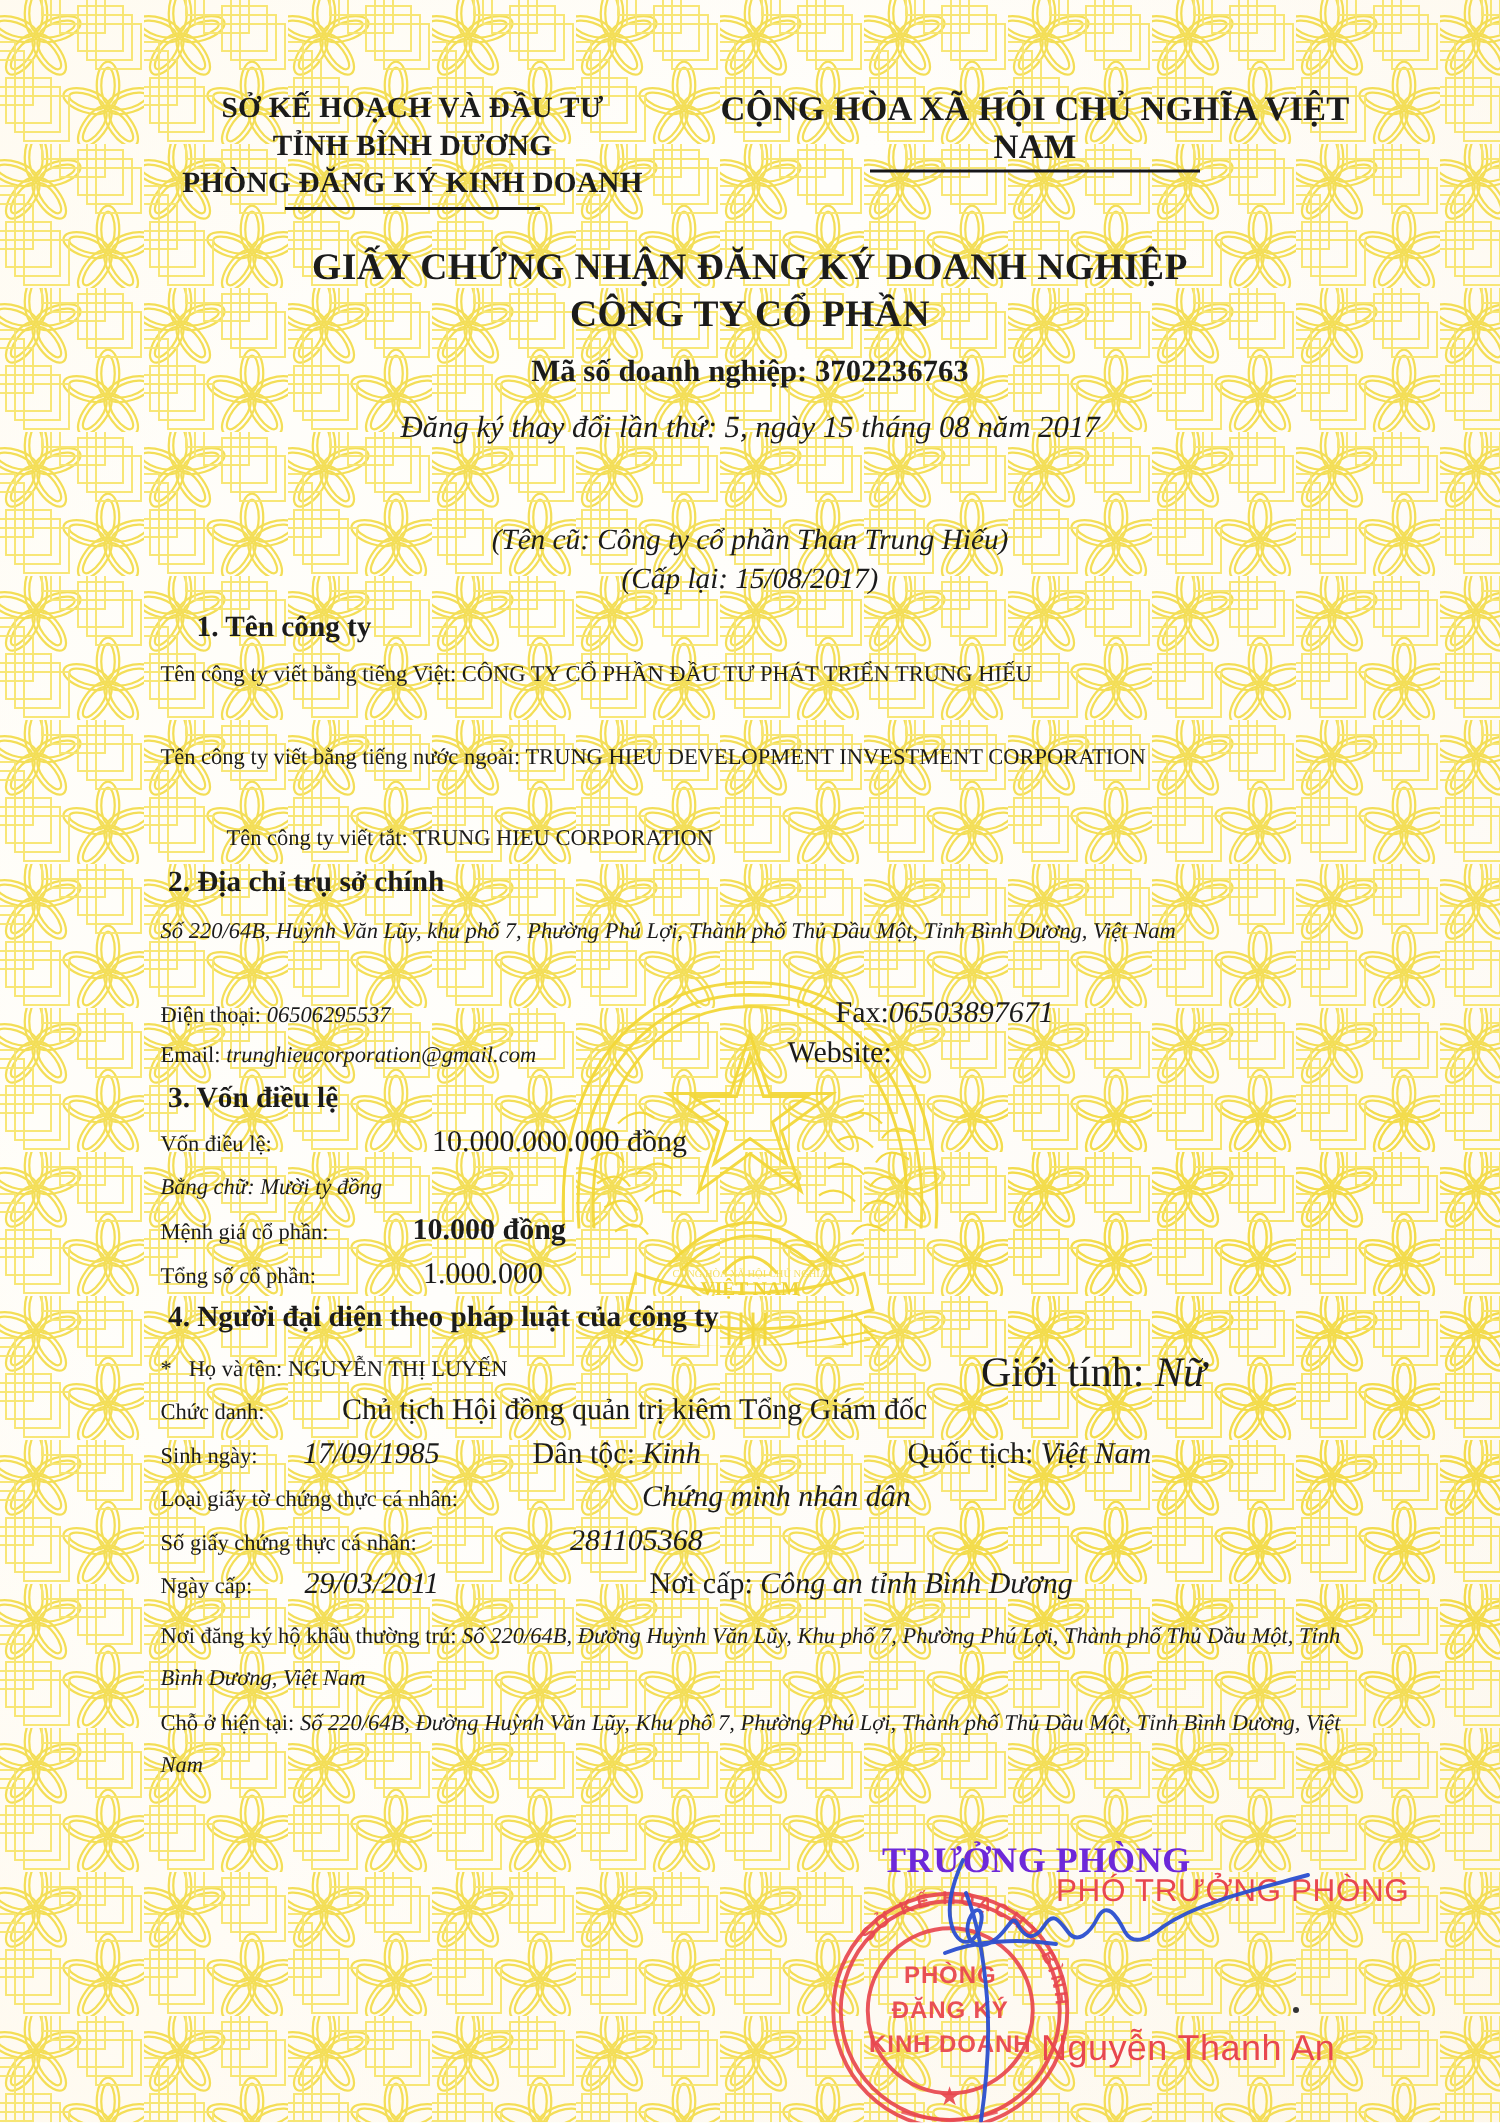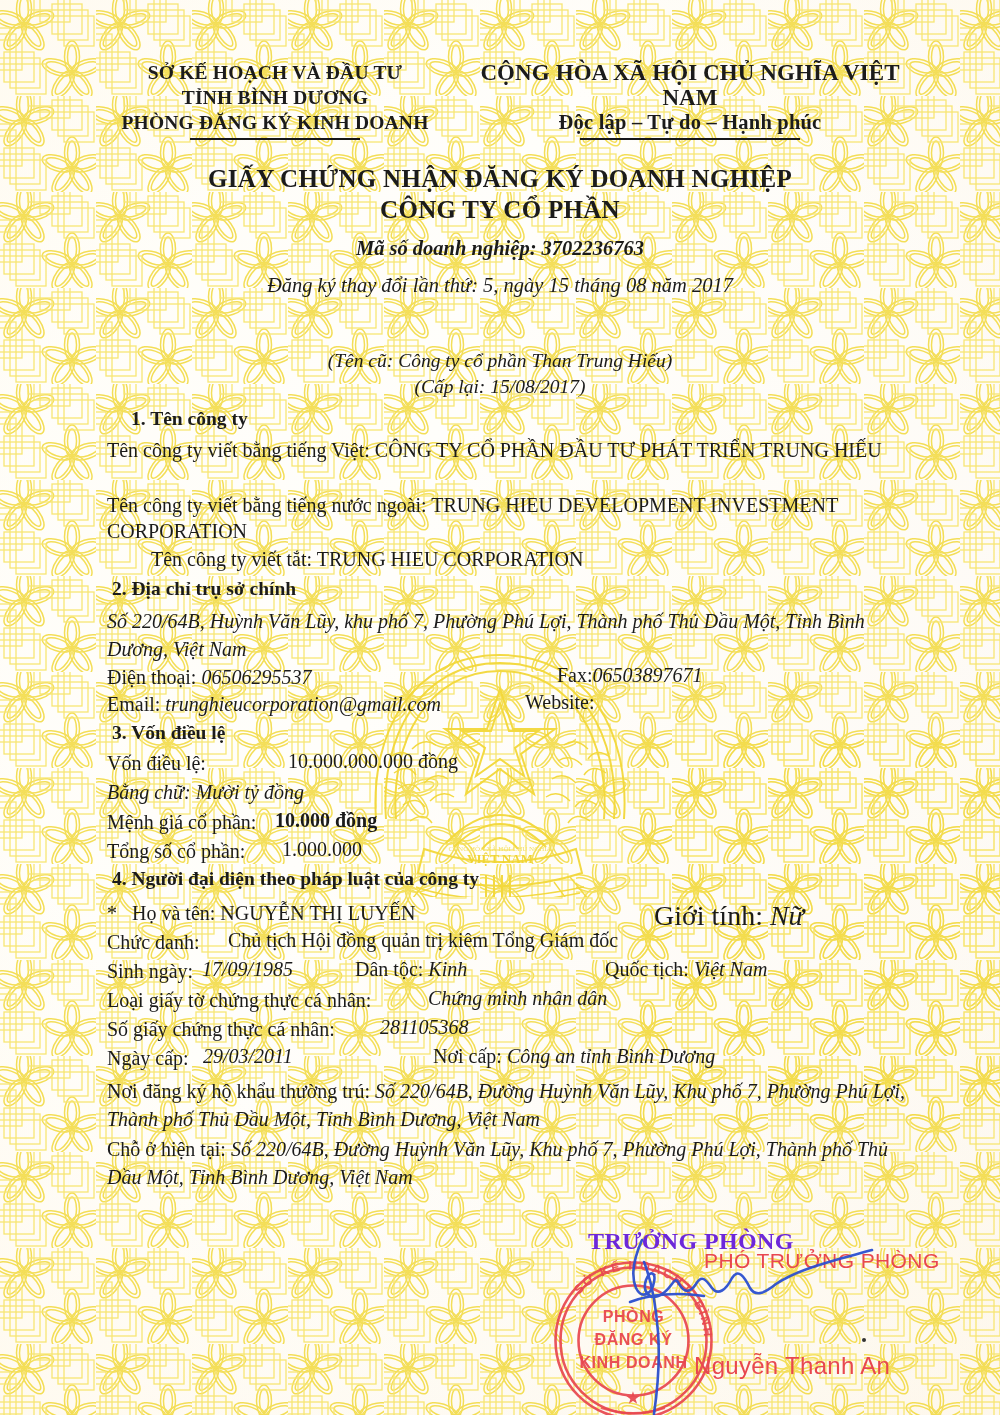--- a/index.html
+++ b/index.html
@@ -114,21 +114,20 @@
     line-height: 31px;
   }
 
   .code-line {
     position: absolute;
     left: 0; right: 0;
     top: 237px;
     text-align: center;
     font-size: 20.5px;
     font-weight: bold;
-    font-style: italic;
   }
   .reg-lines {
     position: absolute;
     left: 0; right: 0;
     top: 270px;
     text-align: center;
     font-style: italic;
     font-size: 20.5px;
     line-height: 30px;
   }
@@ -145,21 +144,21 @@
   
   .sec-head {
     position: absolute;
     font-weight: bold;
     font-size: 19.5px;
     left: 112px;
   }
   .body-line {
     position: absolute;
     left: 107px;
-    font-size: 20px;
+    font-size: 15px;
     line-height: 26px;
   }
   .body-line.ital { font-style: italic; }
   .w-full { width: 800px; white-space: normal; }
 
   .ital { font-style: italic; }
 
   
   .sig-truongphong {
     position: absolute;
@@ -345,21 +344,20 @@
 
     <div class="hdr-left">
       <div>SỞ KẾ HOẠCH VÀ ĐẦU TƯ</div>
       <div>TỈNH BÌNH DƯƠNG</div>
       <div>PHÒNG ĐĂNG KÝ KINH DOANH</div>
       <div class="rule rule-left"></div>
     </div>
 
     <div class="hdr-right">
       <div class="l1">CỘNG HÒA XÃ HỘI CHỦ NGHĨA VIỆT NAM</div>
-      <div class="l2">Độc lập – Tự do – Hạnh phúc</div>
       <div class="rule rule-right"></div>
     </div>
 
     <div class="title-block">
       <div class="title-1">GIẤY CHỨNG NHẬN ĐĂNG KÝ DOANH NGHIỆP</div>
       <div class="title-2">CÔNG TY CỔ PHẦN</div>
     </div>
 
     <div class="code-line">
       <span>Mã số doanh nghiệp:</span>

